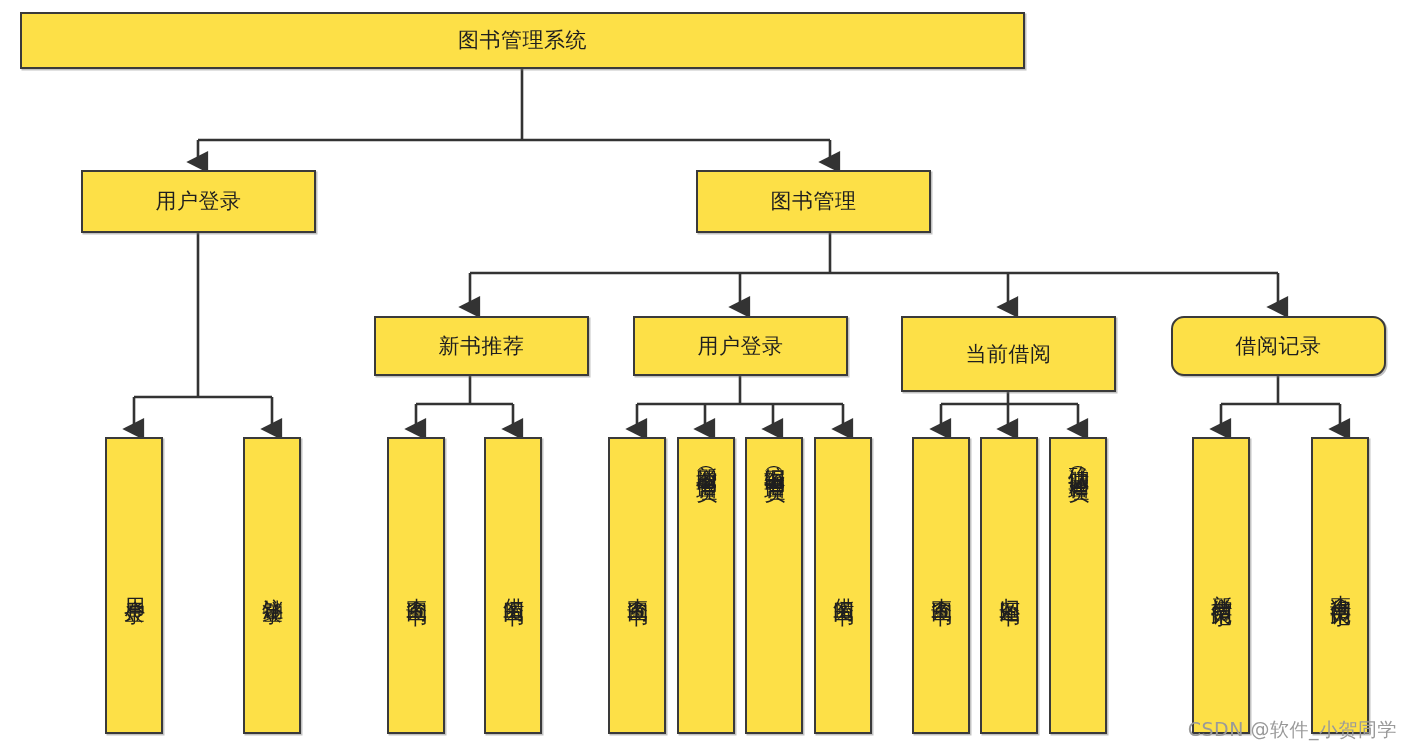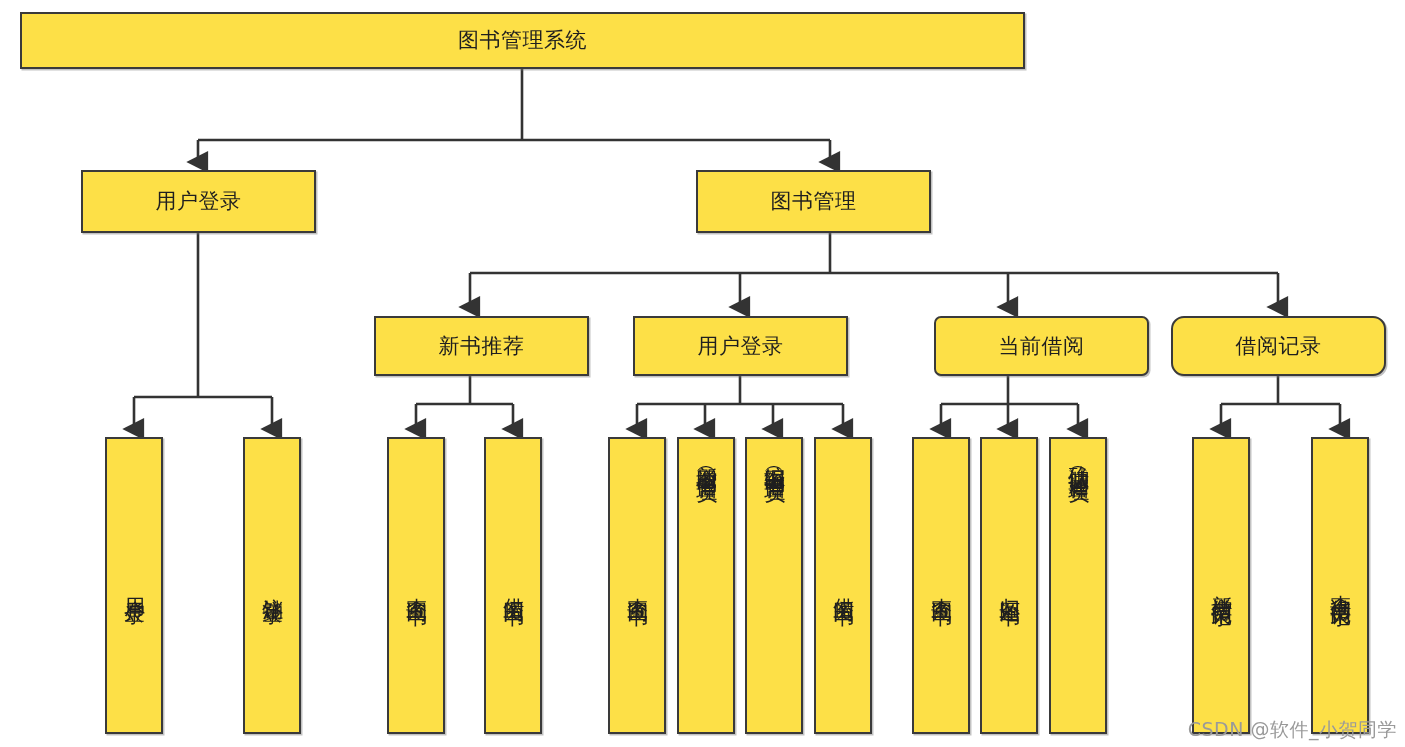--- a/index.html
+++ b/index.html
@@ -142,21 +142,21 @@
   </div>
 
   <div class="node" style="left:374px; top:316px; width:215px; height:60px;">
     <span class="label">新书推荐</span>
   </div>
 
   <div class="node" style="left:633px; top:316px; width:215px; height:60px;">
     <span class="label">用户登录</span>
   </div>
 
-  <div class="node" style="left:934px; top:316px; width:215px; height:60px;border-radius:7px;">
+  <div class="node" style="left:901px; top:316px; width:215px; height:76px;">
     <span class="label">当前借阅</span>
   </div>
 
   <div class="node" style="left:1171px; top:316px; width:215px; height:60px;border-radius:13px;">
     <span class="label">借阅记录</span>
   </div>
 
   <div class="node vertical vcenter" style="left:105px; top:437px; width:58px; height:297px;">
     <span class="label">用户登录</span>
   </div>

